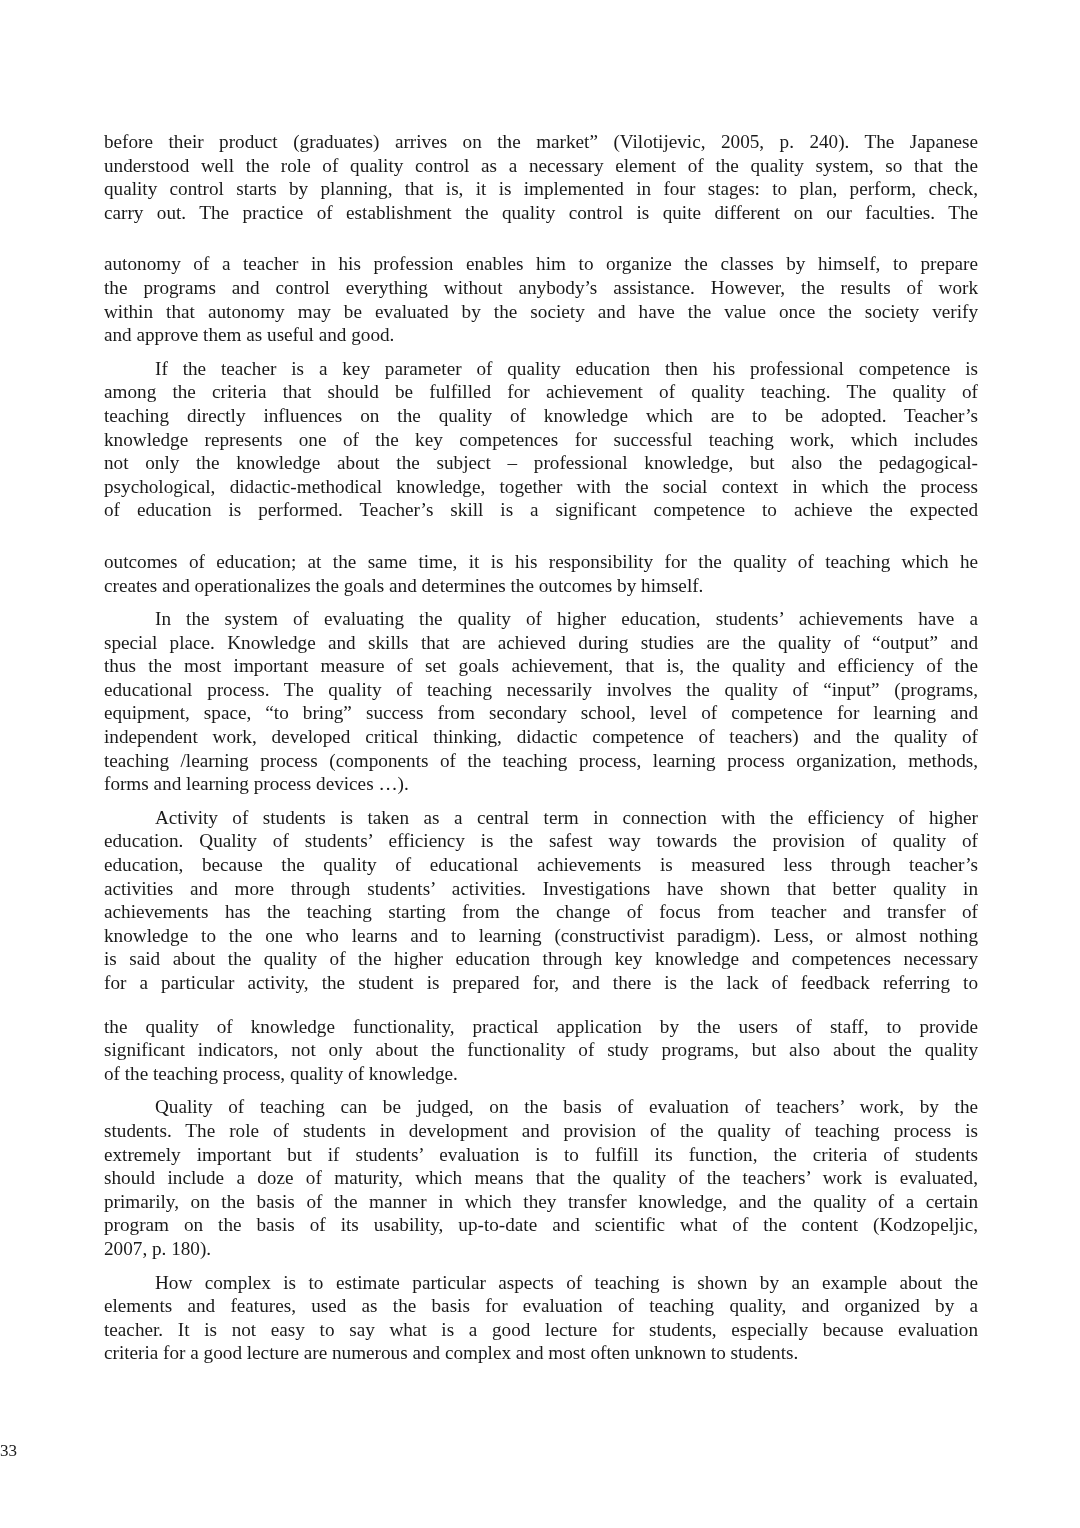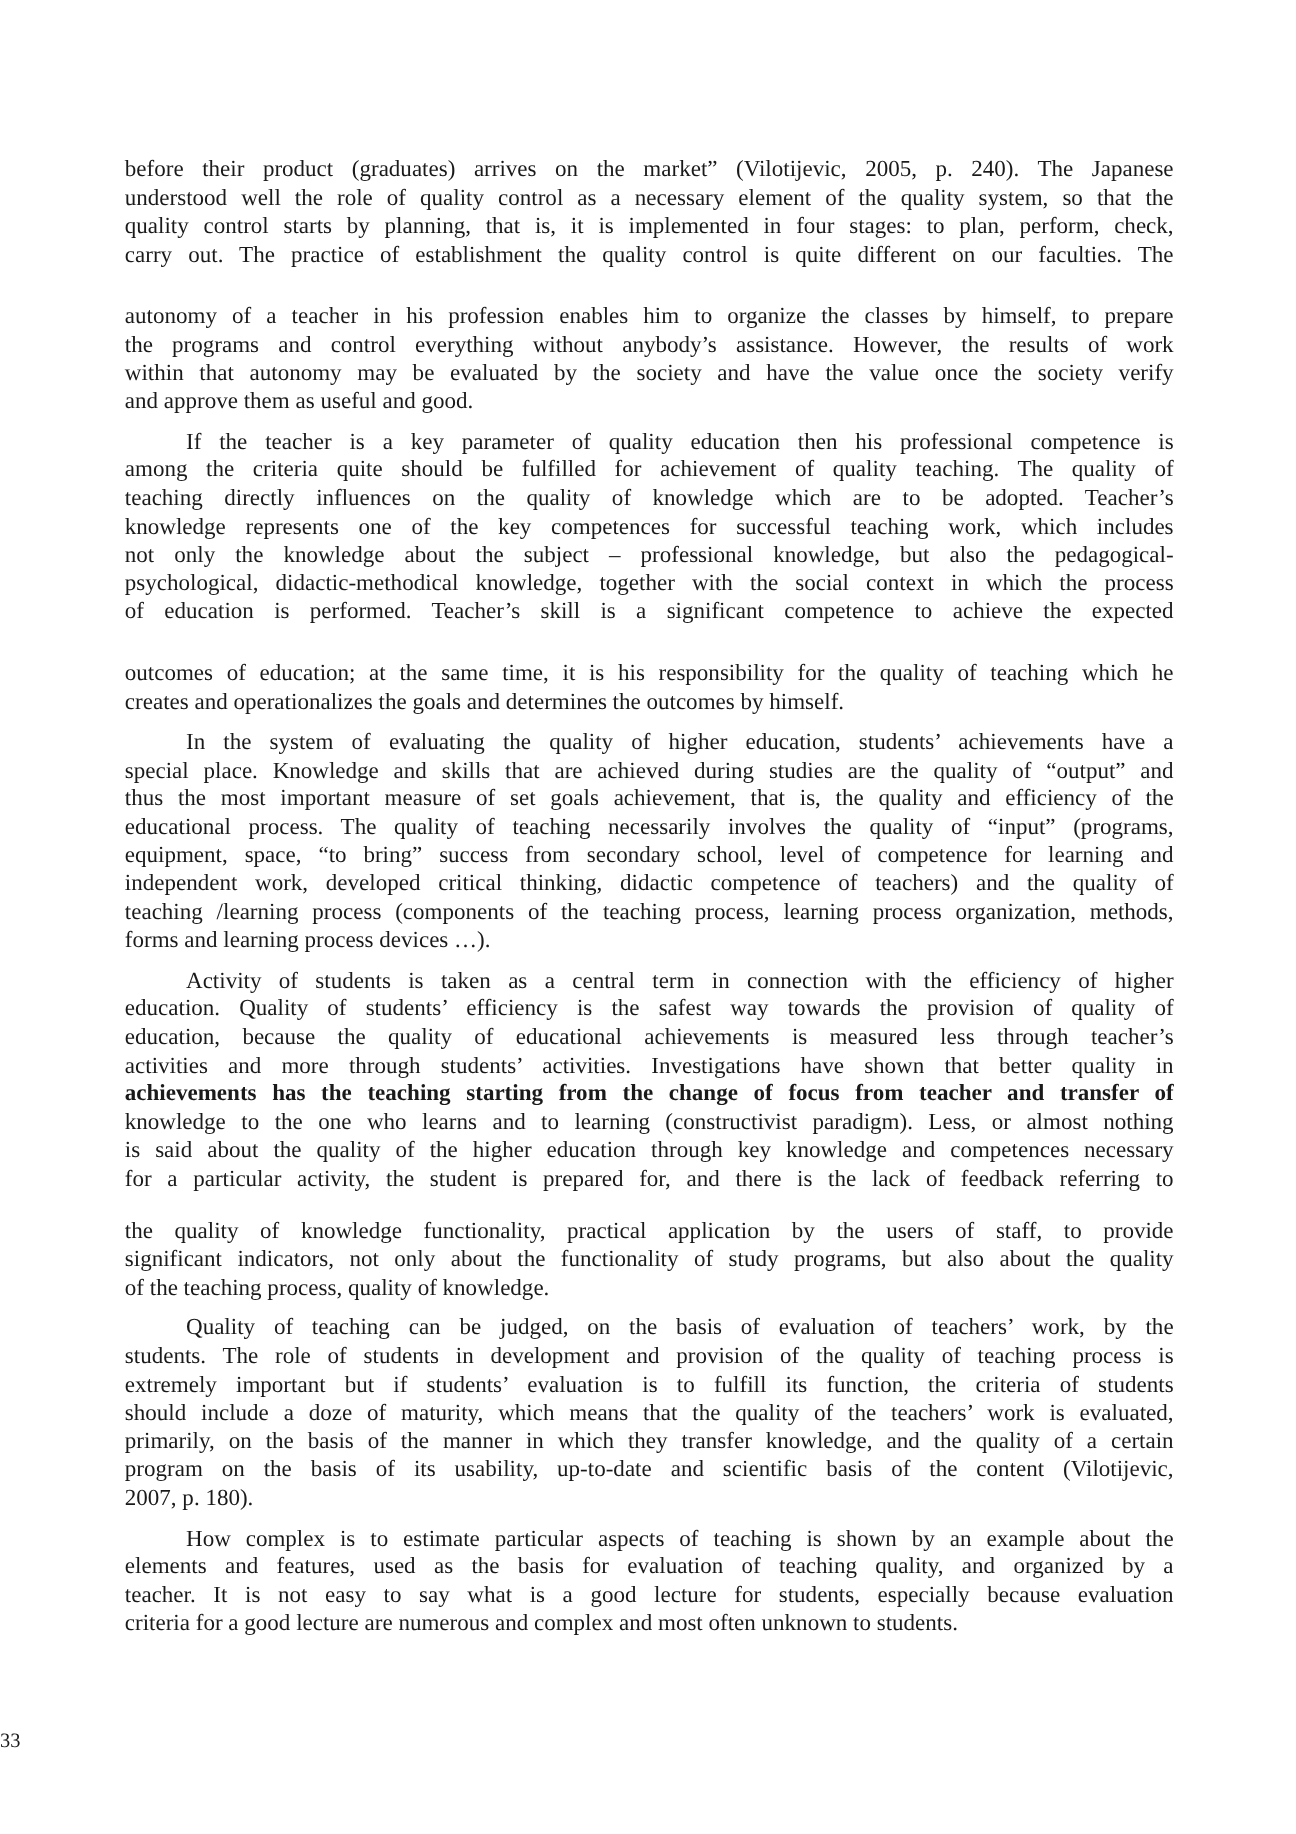--- a/index.html
+++ b/index.html
@@ -59,21 +59,21 @@
       <span class="line" style="white-space: normal; word-spacing: 0px;">understood well the role of quality control as a necessary element of the quality system, so that  the</span>
       <span class="line" style="white-space: normal; word-spacing: 0px;">quality control starts by planning, that is, it is implemented in four stages: to plan, perform, check,</span>
       <span class="line" style="white-space: normal; word-spacing: 0px;">carry out. The practice of establishment the quality  control is quite different on our faculties. The</span>
       <span class="line" style="white-space: normal; word-spacing: 0px; margin-top: 28px;">autonomy of  a teacher in his profession enables him to organize the classes by himself, to prepare</span>
       <span class="line" style="white-space: normal; word-spacing: 0px;">the programs and control everything without anybody’s assistance. However, the results of work</span>
       <span class="line" style="white-space: normal; word-spacing: 0px;">within that autonomy may be evaluated by  the society and have the value once the society verify</span>
       <span class="line last">and approve them  as useful  and good.</span>
     </div>
     <div class="para">
       <span class="line first" style="white-space: normal; word-spacing: 0px;">If the teacher is a key  parameter of quality education then his professional competence is</span>
-      <span class="line" style="white-space: normal; word-spacing: 0px;">among the criteria quite should be fulfilled for achievement of quality teaching. The quality of</span>
+      <span class="line" style="white-space: normal; word-spacing: 0px;">among the criteria that should be fulfilled for achievement of quality teaching. The quality of</span>
       <span class="line" style="white-space: normal; word-spacing: 0px;">teaching directly influences on the quality of knowledge which are to be adopted. Teacher’s</span>
       <span class="line" style="white-space: normal; word-spacing: 0px;">knowledge  represents one of the key competences for successful teaching work,  which includes</span>
       <span class="line" style="white-space: normal; word-spacing: 0px;">not only the knowledge about the subject – professional knowledge, but also the pedagogical-</span>
       <span class="line" style="white-space: normal; word-spacing: 0px;">psychological, didactic-methodical knowledge, together with the social context in which the process</span>
       <span class="line" style="white-space: normal; word-spacing: 0px;">of education is performed. Teacher’s skill is a significant competence to achieve the expected</span>
       <span class="line" style="white-space: normal; word-spacing: 0px; margin-top: 28px;">outcomes of education; at the same time, it is his responsibility for the quality of teaching which he</span>
       <span class="line last">creates and operationalizes the goals and determines the outcomes by himself.</span>
     </div>
     <div class="para">
       <span class="line first" style="white-space: normal; word-spacing: 0px;">In the system of evaluating the quality of higher education, students’ achievements have a</span>
@@ -83,35 +83,35 @@
       <span class="line" style="white-space: normal; word-spacing: 0px;">equipment, space, “to bring” success from secondary school, level of competence for learning and</span>
       <span class="line" style="white-space: normal; word-spacing: 0px;">independent work, developed critical thinking, didactic competence of teachers) and the quality of</span>
       <span class="line" style="white-space: normal; word-spacing: 0px;">teaching /learning  process (components of the teaching process, learning process  organization, methods,</span>
       <span class="line last">forms and learning process devices …).</span>
     </div>
     <div class="para">
       <span class="line first" style="white-space: normal; word-spacing: 0px;">Activity of students is taken as a central term in connection with the efficiency of higher</span>
       <span class="line" style="white-space: normal; word-spacing: 0px;">education. Quality of  students’ efficiency is the safest way towards the provision of quality of</span>
       <span class="line" style="white-space: normal; word-spacing: 0px;">education, because the quality of educational achievements is measured less through teacher’s</span>
       <span class="line" style="white-space: normal; word-spacing: 0px;">activities and more through students’ activities. Investigations have shown that better quality in</span>
-      <span class="line" style="white-space: normal; word-spacing: 0px; font-weight: bold;">achievements has the teaching starting from the change of focus from teacher and transfer of</span>
+      <span class="line" style="white-space: normal; word-spacing: 0px;">achievements has the teaching starting from the change of focus from teacher and transfer of</span>
       <span class="line" style="white-space: normal; word-spacing: 0px;">knowledge to the one who learns and to learning (constructivist paradigm). Less, or almost nothing</span>
       <span class="line" style="white-space: normal; word-spacing: 0px;">is said about the quality of the higher education through key knowledge and competences necessary</span>
       <span class="line" style="white-space: normal; word-spacing: 0px;">for a particular activity, the student is prepared for,  and there is the lack of  feedback referring  to</span>
       <span class="line" style="white-space: normal; word-spacing: 0px; margin-top: 20px;">the   quality of knowledge   functionality, practical application by the users of staff, to   provide</span>
       <span class="line" style="white-space: normal; word-spacing: 0px;">significant indicators, not only about the functionality of study programs, but also about the quality</span>
       <span class="line last">of the teaching process, quality of knowledge.</span>
     </div>
     <div class="para">
       <span class="line first" style="white-space: normal; word-spacing: 0px;">Quality of teaching can be judged, on the basis of evaluation of teachers’ work, by the</span>
       <span class="line" style="white-space: normal; word-spacing: 0px;">students. The role of students in development and provision of the quality of teaching process is</span>
       <span class="line" style="white-space: normal; word-spacing: 0px;">extremely important but if students’ evaluation is to fulfill its function, the criteria of students</span>
       <span class="line" style="white-space: normal; word-spacing: 0px;">should include a doze of maturity, which means that the quality of the teachers’ work is evaluated,</span>
       <span class="line" style="white-space: normal; word-spacing: 0px;">primarily, on the basis of the manner  in which they transfer  knowledge, and the quality of a certain</span>
-      <span class="line" style="white-space: normal; word-spacing: 0px;">program on the basis of its usability, up-to-date and scientific basis of the content (Vilotijevic,</span>
+      <span class="line" style="white-space: normal; word-spacing: 0px;">program on the basis of its usability, up-to-date and scientific what of the content (Kodzopeljic,</span>
       <span class="line last">2007, p. 180).</span>
     </div>
     <div class="para">
       <span class="line first" style="white-space: normal; word-spacing: 0px;">How complex  is to estimate  particular aspects of teaching is shown by  an example about the</span>
       <span class="line" style="white-space: normal; word-spacing: 0px;">elements and features, used as the basis for evaluation of teaching quality, and organized by a</span>
       <span class="line" style="white-space: normal; word-spacing: 0px;">teacher. It is not easy to say what is a good lecture for students, especially because evaluation</span>
       <span class="line last">criteria  for a good lecture are numerous and complex and most often unknown to students.</span>
     </div>
   </div>
 

